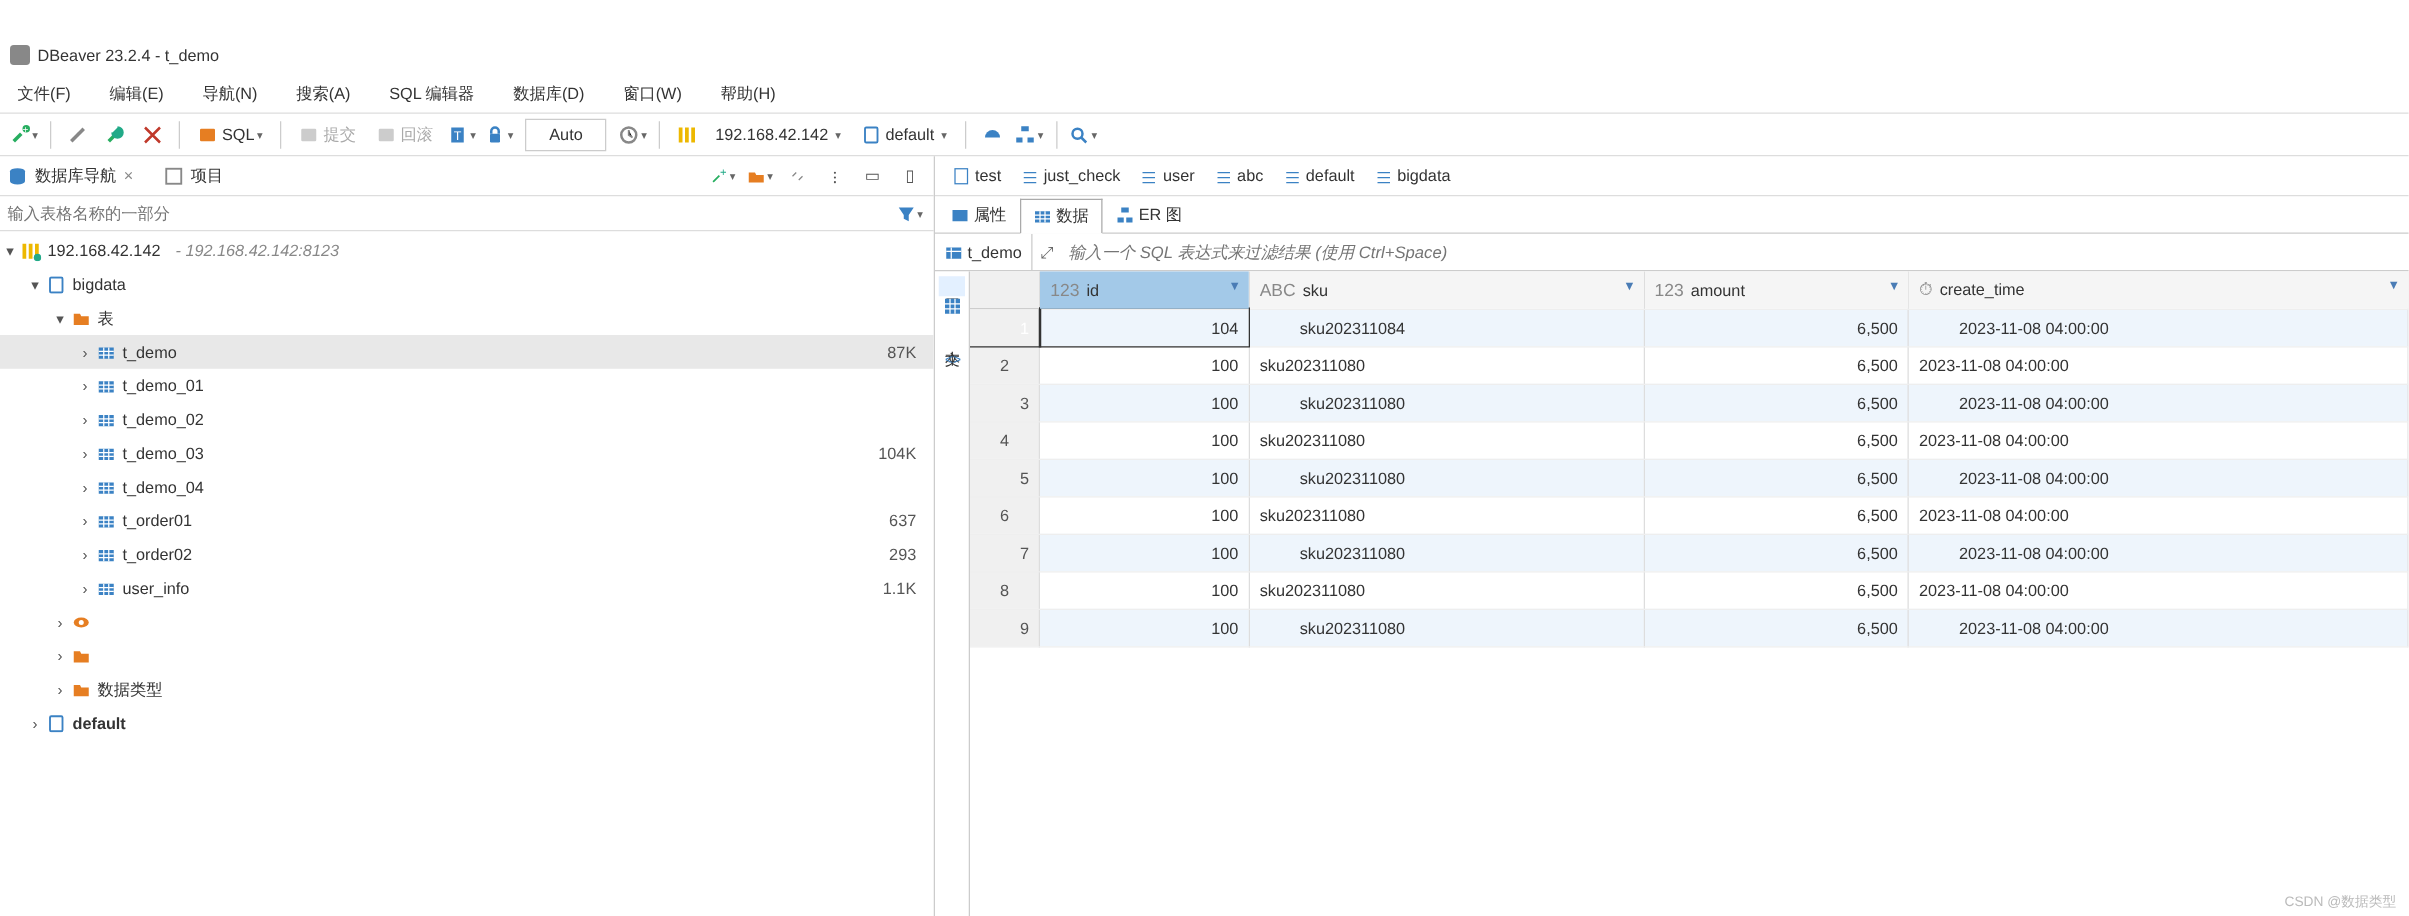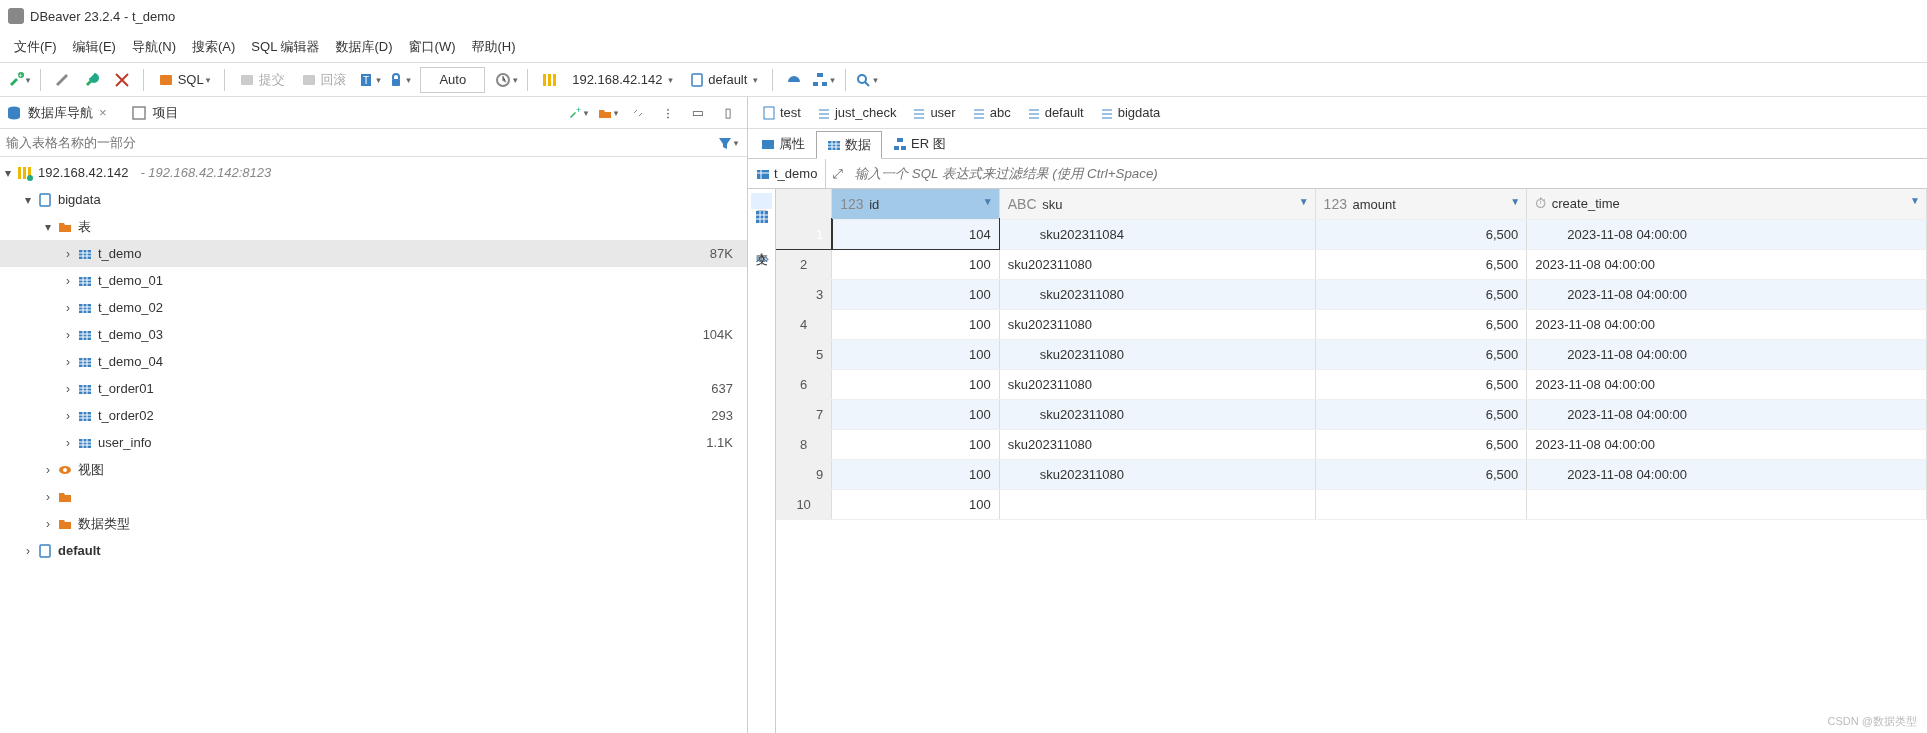--- a/index.html
+++ b/index.html
@@ -1,19 +1,19 @@
 <!DOCTYPE html>
 <html><head>
 <meta charset="utf-8">
 <style>
 * { box-sizing: border-box; margin: 0; padding: 0; }
 body { font-family: "Segoe UI", "Microsoft YaHei", sans-serif; font-size: 13px; color: #333; background: #fff; overflow: hidden; }
-.title-bar { display: flex; align-items: center; padding: 16px 8px; height: 24px; }
+.title-bar { display: flex; align-items: center; padding: 16px 8px; height: 24px; margin-top: 28px; }
 .title-bar .icon { width: 16px; height: 16px; margin-right: 6px; background: #888; border-radius: 3px; }
-.menu-bar { display: flex; padding: 4px 8px; gap: 4px; border-bottom: 1px solid #ddd; }
+.menu-bar { display: flex; padding: 4px 8px; gap: 19px; border-bottom: 1px solid #ddd; }
 .menu-bar span { padding: 2px 6px; cursor: pointer; }
 .toolbar { display: flex; align-items: center; padding: 4px 6px; gap: 4px; border-bottom: 1px solid #ddd; height: 34px; }
 .tool-btn { display: inline-flex; align-items: center; justify-content: center; width: 26px; height: 26px; cursor: pointer; color: #555; }
 .tool-sep { width: 1px; height: 22px; background: #ccc; margin: 0 4px; }
 .tool-txt { display: inline-flex; align-items: center; padding: 0 6px; height: 26px; cursor: pointer; }
 .arrow { font-size: 9px; color: #666; margin-left: 2px; }
 .main { display: flex; height: calc(100vh - 90px); }
 .left-panel { width: 748px; display: flex; flex-direction: column; border-right: 1px solid #ccc; }
 .left-tabs { display: flex; align-items: center; padding: 4px 6px; gap: 6px; border-bottom: 1px solid #ddd; height: 32px; }
 .tab-icon { width: 16px; height: 16px; display: inline-flex; align-items: center; justify-content: center; }
@@ -351,21 +351,20 @@
           </div>
         </div>
       <div class="tree-row" style="padding-left:40px">
         <span class="tw">›</span>
         <span class="ticon">
             <svg width="14" height="14">
               <ellipse class="ic-orange" cx="7" cy="7" rx="6" ry="4"></ellipse>
               <circle fill="#fff" cx="7" cy="7" r="2"></circle>
             </svg>
           </span>
-        <span class="tree-label">视图</span>
       </div>
       <div class="tree-row" style="padding-left:40px">
         <span class="tw">›</span>
         <span class="ticon">
             <svg width="14" height="14">
               <path class="ic-orange" d="M1 3 h5 l1 2 h6 v7 h-12 Z"></path>
             </svg>
           </span>
       </div>
       <div class="tree-row" style="padding-left:40px">
@@ -543,27 +542,20 @@
                 <td class="num">6,500</td>
                 <td>2023-11-08 04:00:00</td>
               </tr>
               <tr class="odd">
                 <td class="rownum">9</td>
                 <td class="num">100</td>
                 <td>sku202311080</td>
                 <td class="num">6,500</td>
                 <td>2023-11-08 04:00:00</td>
               </tr>
-              <tr>
-                <td class="rownum">10</td>
-                <td class="num">100</td>
-                <td></td>
-                <td class="num"></td>
-                <td></td>
-              </tr>
             </tbody>
         </table>
       </div>
     </div>
   </div>
 </div>
 
 <div class="watermark">CSDN @数据类型</div>
 
 </body></html>

